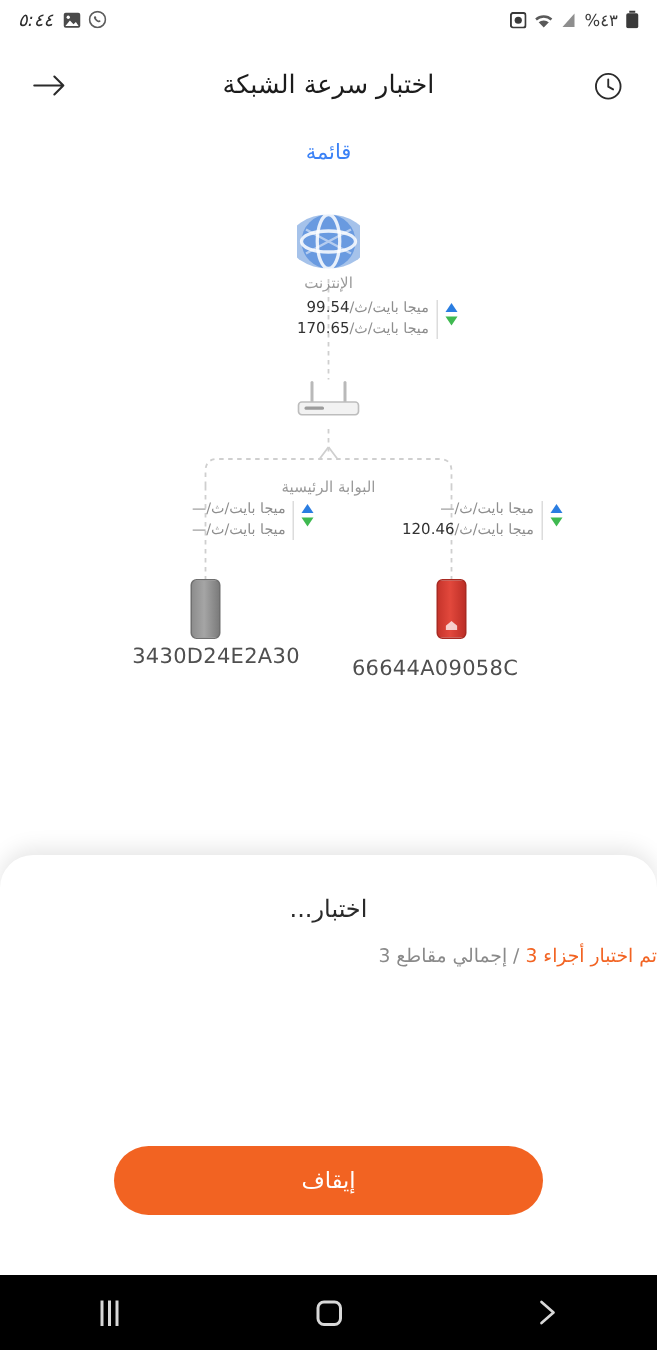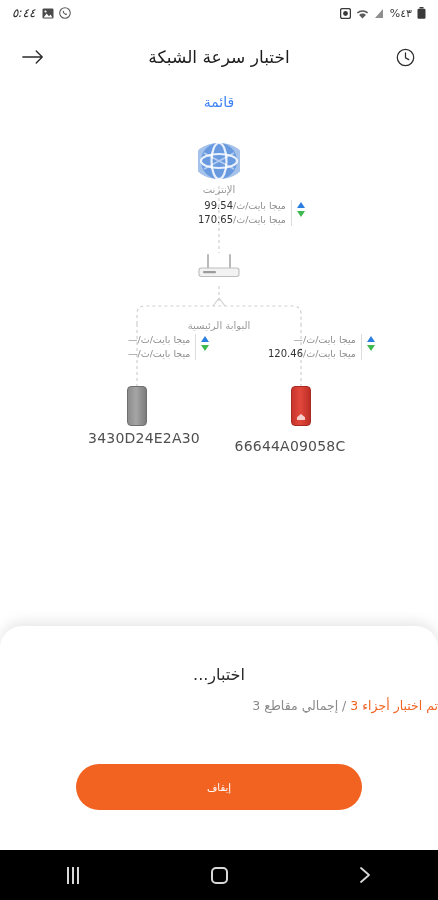--- a/index.html
+++ b/index.html
@@ -224,25 +224,25 @@
     color: #4f4f4f;
     white-space: nowrap;
     transform: translateX(-50%);
     letter-spacing: .2px;
   }
 
   
   .sheet {
     position: absolute;
     left: 0; bottom: 50px;
-    width: 438px; height: 224px;
+    width: 438px; height: 280px;
     background: #ffffff;
     border-radius: 22px 22px 0 0;
     box-shadow: 0 -4px 14px rgba(0,0,0,.10);
-    padding-top: 39px;
+    padding-top: 26px;
   }
   .sheet-title {
     text-align: center;
     font-size: 16px;
     color: #2a2a2a;
     margin-bottom: 14px;
   }
   .sheet-sub {
     font-size: 12.5px;
     color: #8a8a8a;
@@ -251,21 +251,21 @@
   .stop-btn {
     position: absolute;
     left: 50%;
     bottom: 40px;
     transform: translateX(-50%);
     width: 286px; height: 46px;
     border: none;
     border-radius: 23px;
     background: #f26322;
     color: #ffffff;
-    font-size: 10px;
+    font-size: 15px;
     font-family: inherit;
     cursor: pointer;
   }
 
   
   .navbar {
     position: absolute;
     left: 0; bottom: 0;
     width: 438px; height: 50px;
     background: #000000;

